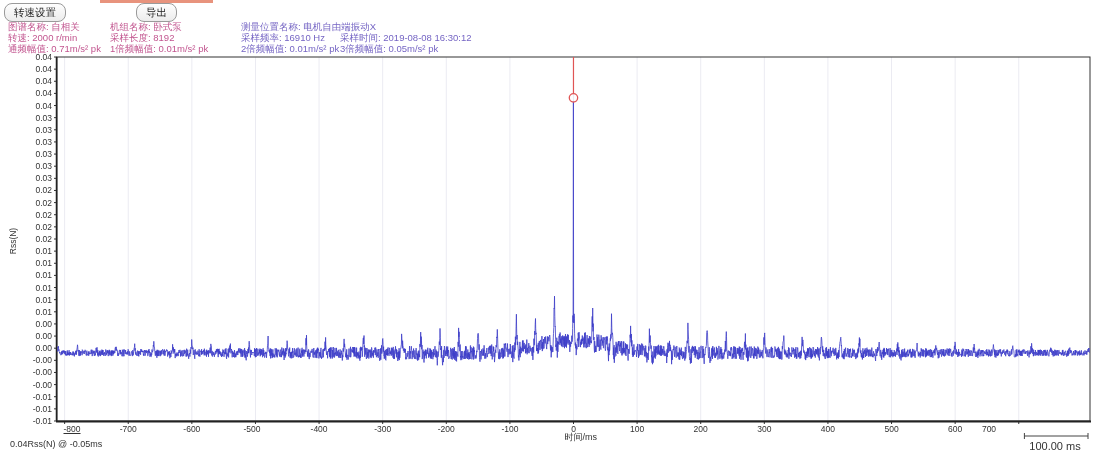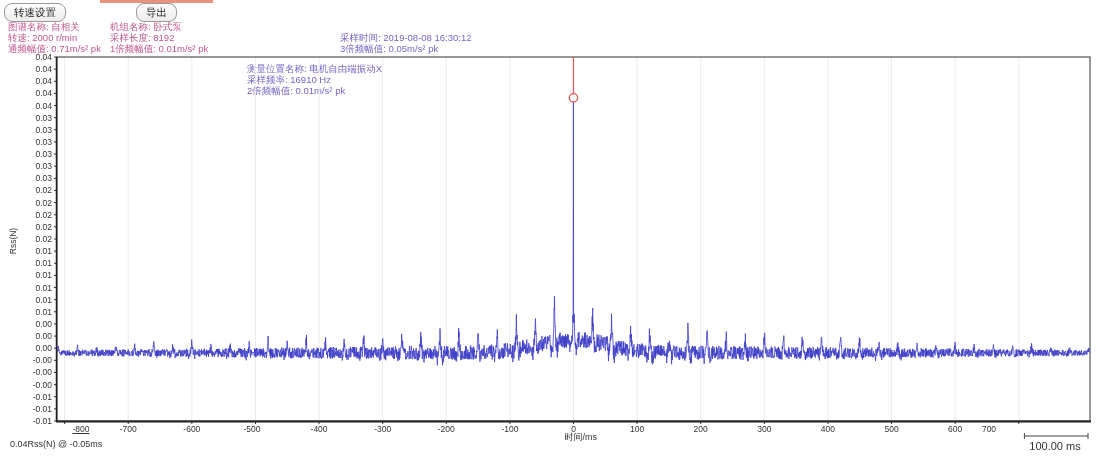--- a/index.html
+++ b/index.html
@@ -6,21 +6,21 @@
   #app{position:relative;width:1102px;height:456px;background:#ffffff;
        font-family:"Liberation Sans","DejaVu Sans",sans-serif;overflow:hidden;}
   .btn{position:absolute;top:3px;height:19px;line-height:17px;font-size:10.5px;color:#222;
        background:linear-gradient(#fefefe,#ececec);border:1px solid #9a9a9a;border-radius:8px;
        padding:0 9px;box-sizing:border-box;cursor:default;}
   #tab-indicator{position:absolute;left:100px;top:0;width:113px;height:3px;background:#e8937d;}
   .hcell{position:absolute;font-size:9.5px;white-space:nowrap;letter-spacing:0;}
   .pink{color:#c2558f;}
   .blue{color:#7565c4;}
   .row1{top:21px;} .row2{top:32px;} .row3{top:43px;}
-  .c1{left:8px;} .c2{left:110px;} .c3{left:247px;margin-top:42px;} .c4{left:340px;}
+  .c1{left:8px;} .c2{left:110px;} .c3{left:241px;} .c4{left:340px;}
   #plot-svg{position:absolute;left:0;top:0;}
   .ytick{position:absolute;font-size:8.5px;color:#333;width:30px;text-align:right;
          transform:translateY(-50%);}
   .xtick{position:absolute;font-size:8.5px;color:#333;transform:translateX(-50%);top:424px;}
   #ylabel{position:absolute;left:-9px;top:236px;font-size:8.5px;color:#333;
           transform:rotate(-90deg);transform-origin:center;width:44px;text-align:center;}
   #xlabel{position:absolute;left:553px;top:431px;width:44px;text-align:right;
           font-size:9px;color:#333;}
   #readout{position:absolute;left:10px;top:439px;font-size:9px;color:#333;}
   #scalebar-label{position:absolute;left:1022px;top:440px;width:66px;text-align:center;
@@ -150,21 +150,21 @@
       <div class="ytick" style="left: 22px; top: 336.067px;">0.00</div>
       <div class="ytick" style="left: 22px; top: 348.2px;">0.00</div>
       <div class="ytick" style="left: 22px; top: 360.333px;">-0.00</div>
       <div class="ytick" style="left: 22px; top: 372.467px;">-0.00</div>
       <div class="ytick" style="left: 22px; top: 384.6px;">-0.00</div>
       <div class="ytick" style="left: 22px; top: 396.733px;">-0.01</div>
       <div class="ytick" style="left: 22px; top: 408.867px;">-0.01</div>
       <div class="ytick" style="left: 22px; top: 421px;">-0.01</div>
     </div>
   <div id="xticks">
-      <div class="xtick" style="left: 81px; text-decoration: underline;">-800</div>
+      <div class="xtick" style="left: 72px; text-decoration: underline;">-800</div>
       <div class="xtick" style="left: 128.241px;">-700</div>
       <div class="xtick" style="left: 191.85px;">-600</div>
       <div class="xtick" style="left: 252px;">-500</div>
       <div class="xtick" style="left: 319.067px;">-400</div>
       <div class="xtick" style="left: 382.675px;">-300</div>
       <div class="xtick" style="left: 446.283px;">-200</div>
       <div class="xtick" style="left: 509.892px; text-align: center;">-100</div>
       <div class="xtick" style="left: 573.5px;">0</div>
       <div class="xtick" style="left: 637.108px;">100</div>
       <div class="xtick" style="left: 700.717px;">200</div>

